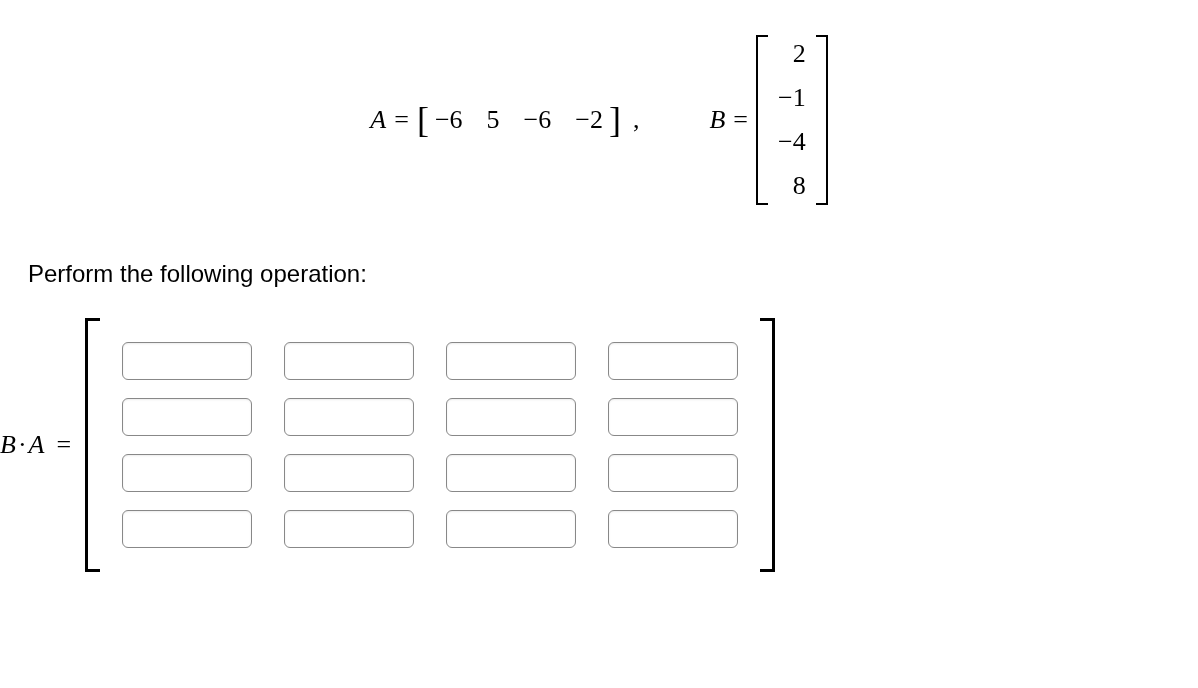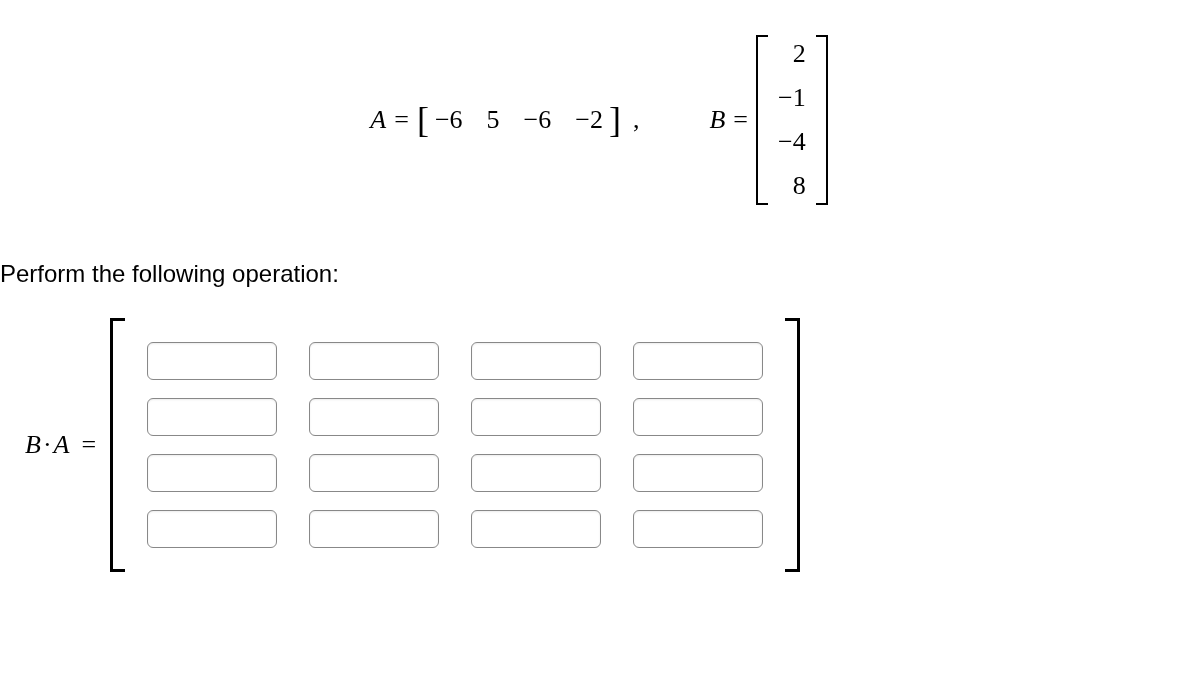--- a/index.html
+++ b/index.html
@@ -58,31 +58,31 @@
   .row-bracket-l, .row-bracket-r {
     font-size: 36px;
     font-style: normal;
     line-height: 1;
     position: relative;
   }
   .instruction {
     font-family: Arial, Helvetica, sans-serif;
     font-size: 24px;
     font-style: normal;
-    margin: 20px 0 30px 0;
+    margin: 20px 0 30px 8px;
+    padding-left: 20px;
   }
   .answer-row {
     display: flex;
     align-items: center;
     gap: 14px;
   }
   .ba-label {
     font-style: italic;
     white-space: nowrap;
-    margin-left: 25px;
   }
   .dot { font-style: normal; padding: 0 2px; }
   .big-matrix {
     display: flex;
     align-items: stretch;
   }
   .bm-bracket-l, .bm-bracket-r {
     width: 12px;
     border-top: 3px solid #000;
     border-bottom: 3px solid #000;

